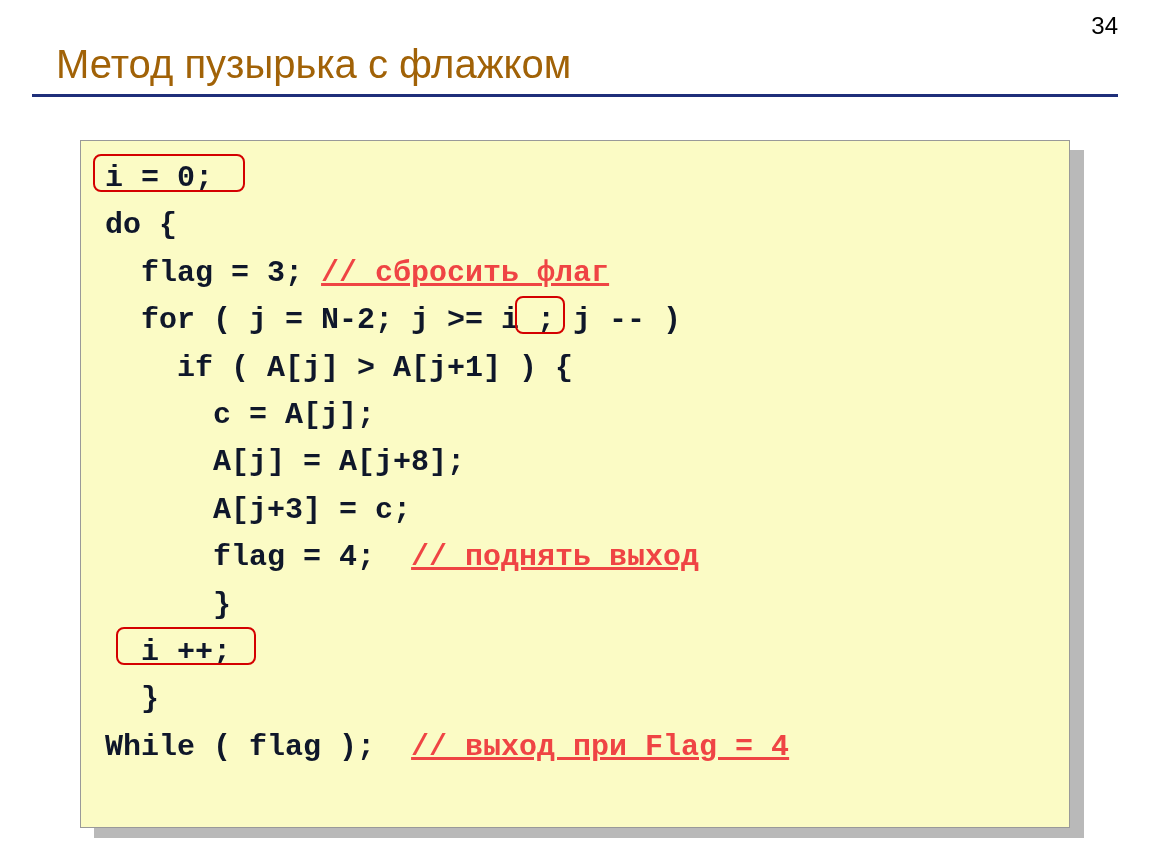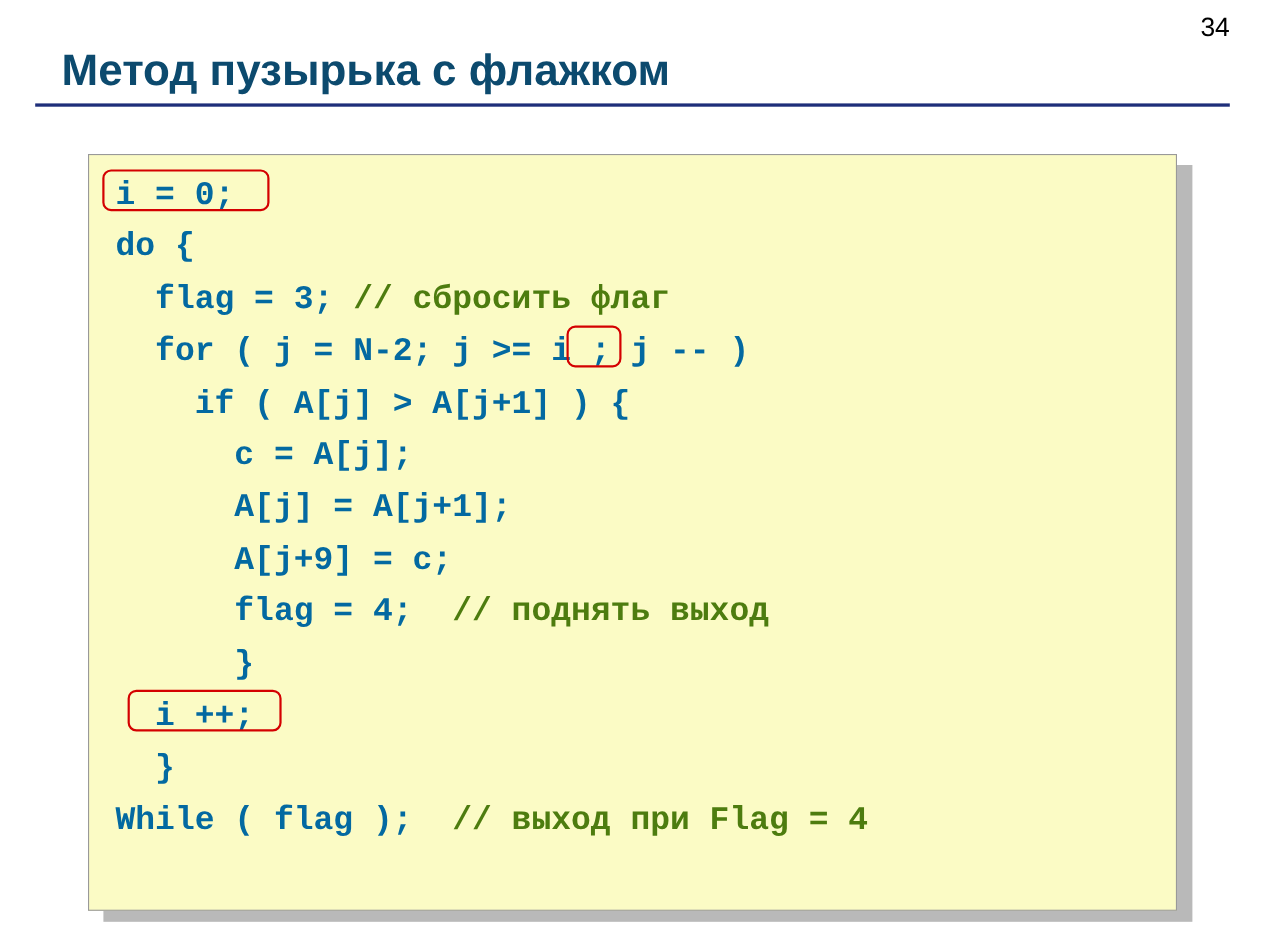--- a/index.html
+++ b/index.html
@@ -22,22 +22,22 @@
     top: 12px;
     right: 32px;
     font-size: 24px;
     color: #000;
   }
   .title {
     position: absolute;
     top: 42px;
     left: 56px;
     font-size: 40px;
-    font-weight: bold;
-    color: #0c4a6e;
+    font-weight: normal;
+    color: #a16207;
   }
   .title-rule {
     position: absolute;
     top: 94px;
     left: 32px;
     right: 32px;
     height: 0;
     border-top: 3px solid #1f2f7a;
   }
   .code-shadow {
@@ -61,22 +61,22 @@
   }
   .code-block pre {
     margin: 0;
     font-family: "Courier New", Courier, monospace;
     font-size: 30px;
     font-weight: bold;
     line-height: 1.58;
     color: #000;
     white-space: pre;
   }
-  .c-green   { color: #0369a1; }
-  .c-comment { color: #4d7c0f; }
+  .c-green   { color: #0f172a; }
+  .c-comment { color: #ef4444; text-decoration: underline; }
 
   
   .hl {
     position: absolute;
     border: 2px solid #d40000;
     border-radius: 8px;
     background: transparent;
     box-sizing: border-box;
   }
 </style>
@@ -92,22 +92,22 @@
 
   <div class="code-shadow"></div>
 
   <div class="code-block">
 <pre><span class="c-green">i = 0;</span>
 <span class="c-green">do {</span>
 <span><span class="c-green">  flag = 3; </span><span class="c-comment">// сбросить флаг</span></span>
 <span><span class="c-green">  for ( j = N-2; j &gt;= </span><span class="c-green">i</span><span class="c-green"> ; j -- )</span></span>
 <span class="c-green">    if ( A[j] &gt; A[j+1] ) {</span>
 <span class="c-green">      с = A[j];</span>
-<span class="c-green">      A[j] = A[j+1];</span>
-<span class="c-green">      A[j+9] = с;</span>
+<span class="c-green">      A[j] = A[j+8];</span>
+<span class="c-green">      A[j+3] = с;</span>
 <span><span class="c-green">      flag = 4;  </span><span class="c-comment">// поднять выход</span></span>
 <span class="c-green">      }</span>
 <span class="c-green">  i ++;</span>
 <span class="c-green">  }</span>
 <span><span class="c-green">While ( flag );  </span><span class="c-comment">// выход при Flag = 4</span></span></pre>
 
     <div class="hl" style="top:13px;  left:12px;  width:152px; height:38px;"></div>
     <div class="hl" style="top:155px; left:434px; width:50px;  height:38px;"></div>
     <div class="hl" style="top:486px; left:35px;  width:140px; height:38px;"></div>
   </div>

